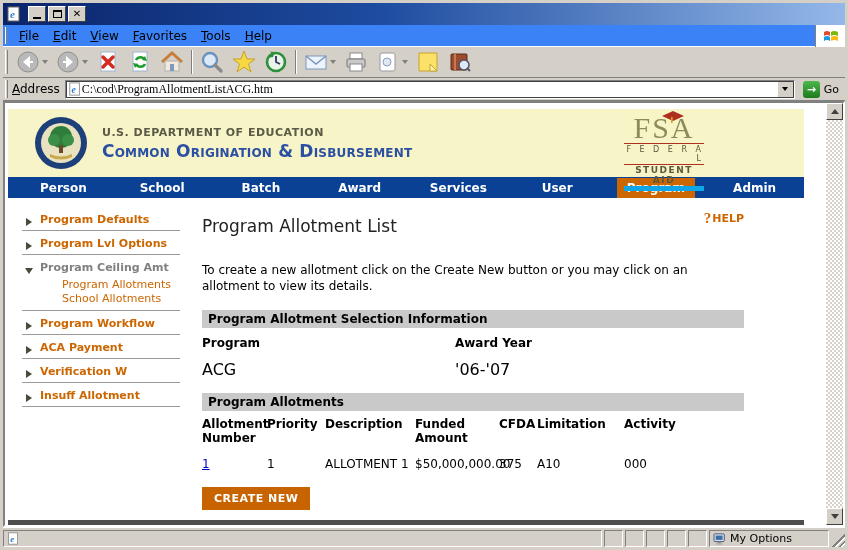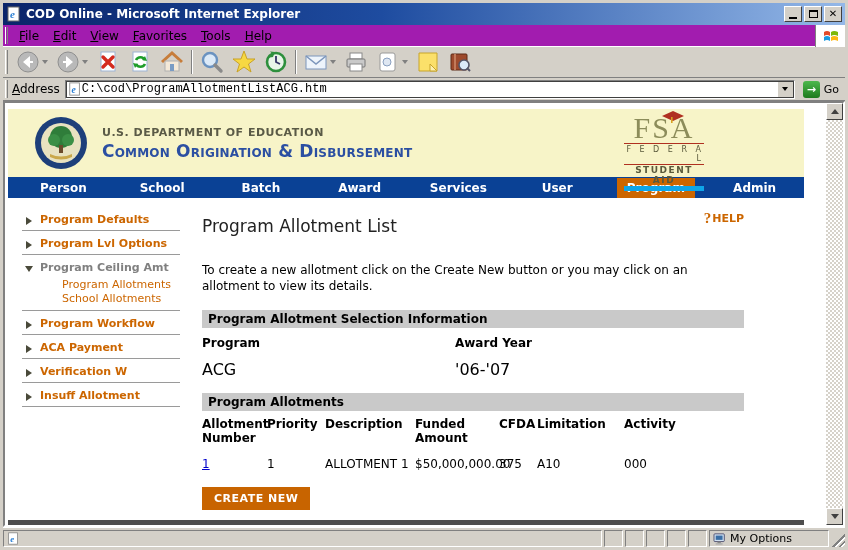--- a/index.html
+++ b/index.html
@@ -26,21 +26,21 @@
     width:18px; height:16px; margin-left:2px;
     background:#d4d0c8; border:1px solid; border-color:#fff #404040 #404040 #fff;
     display:flex; align-items:center; justify-content:center;
   }
   .glyph-min { width:8px; height:2px; background:#000; margin-top:8px; }
   .glyph-max { width:9px; height:8px; border:1px solid #000; border-top:2px solid #000; }
   .glyph-close { font-size:10px; font-weight:bold; color:#000; line-height:10px; }
 
   
   .menubar {
-    height:22px; flex:0 0 22px; background:#a21caf;
+    height:22px; flex:0 0 22px; background:#3b82f6;
     display:flex; align-items:center; border-bottom:1px solid #fff;
   }
   .grip { width:3px; height:80%; border-left:1px solid #fff; border-right:1px solid #808080; margin:0 4px 0 2px; }
   .menu-item { padding:2px 7px; font-size:12px; color:#000; display:inline-block; }
   .menu-item::first-letter { text-decoration:underline; }
   .menubar .spacer { flex:1; }
   .winflag-box {
     width:30px; height:22px; background:#fff; border-left:1px solid #808080;
     display:flex; align-items:center; justify-content:center;
   }
@@ -60,21 +60,21 @@
     display:flex; align-items:center; border-bottom:1px solid #808080; padding-right:2px;
   }
   .addr-label { font-size:12px; margin-right:5px; }
   .addr-label::first-letter { text-decoration:underline; }
   .addr-field {
     flex:1; height:19px; background:#fff;
     border:1px solid; border-color:#808080 #fff #fff #808080;
     outline:1px solid #404040; outline-offset:-2px;
     display:flex; align-items:center; padding-left:2px;
   }
-  .addr-input { flex:1; border:none; outline:none; font-family:Liberation Mono, monospace; font-size:12px; height:16px; }
+  .addr-input { flex:1; border:none; outline:none; font-family:Liberation Serif, serif; font-size:12px; height:16px; }
   .addr-drop { width:17px; height:17px; background:#d4d0c8; border:1px solid; border-color:#fff #404040 #404040 #fff; display:flex; align-items:center; justify-content:center; }
   .addr-drop .dd { margin:0; border-top-color:#000; }
   .go-btn { display:flex; align-items:center; margin-left:4px; padding:1px 4px; }
   .go-ico { width:17px; height:17px; background:linear-gradient(#4db84d,#1d7a1d); border-radius:3px; display:flex; align-items:center; justify-content:center; color:#fff; font-weight:bold; font-size:11px; }
   .go-label { font-size:11px; margin-left:4px; color:#000; }
 
   
   .viewport {
     flex:1; background:#fff;
     border:2px solid; border-color:#808080 #fff #fff #808080;
@@ -109,21 +109,21 @@
   
   .nav { height:21px; background:#0a4195; display:flex; align-items:center;padding-left:6px; }
   .nav-item { flex:1; text-align:center; color:#fff; font-weight:bold; font-size:12px; }
   .nav-item span { padding:3px 10px; }
   .nav-item.active span { background:#cc6600; padding:3px 10px; }
 
   
   .body-row { display:flex; min-height:278px; background:#fff; }
 
   .sidebar { width:194px; flex:0 0 194px; padding:12px 0 0 14px; }
-  .side-item { display:flex; align-items:center; padding:3px 0 4px 0; }
+  .side-item { display:flex; align-items:flex-end; padding:3px 0 4px 0; }
   .side-sep { border-bottom:1px solid #9a9a9a; width:158px; margin:0 0 3px 0; }
   .tri-right { width:0; height:0; border-top:4px solid transparent; border-bottom:4px solid transparent; border-left:6px solid #4a4a3a; margin:2px 8px 0 4px; flex:0 0 6px; }
   .tri-exp { width:0; height:0; border-left:4px solid transparent; border-right:4px solid transparent; border-top:6px solid #4a4a3a; margin:3px 7px 0 3px; flex:0 0 8px; }
   .side-label { font-size:11px; font-weight:bold; color:#cc6600; }
   .side-label.current { color:#808080; }
   .side-sub { padding-left:40px; }
   .side-sub-link { display:block; font-size:11px; color:#cc6600; text-decoration:none; line-height:14px; }
 
   
   .main { width:542px; padding-top:10px; position:relative; }
@@ -168,21 +168,20 @@
 </head>
 <body>
 
 <div class="window">
 
   <div class="titlebar">
     <svg class="ie-ico" viewBox="0 0 16 16">
       <rect x="2" y="1" width="11" height="14" fill="#fff" stroke="#666" stroke-width="1"></rect>
       <text x="4" y="12" font-size="11" fill="#2a7fd4" font-weight="bold" font-style="italic" font-family="serif">e</text>
     </svg>
-    <span class="title-text">COD Online - Microsoft Internet Explorer</span>
     <div class="win-btn">
         <div class="glyph-min"></div>
       </div>
     <div class="win-btn">
         <div class="glyph-max"></div>
       </div>
     <div class="win-btn">
         <span class="glyph-close">✕</span>
       </div>
   </div>

